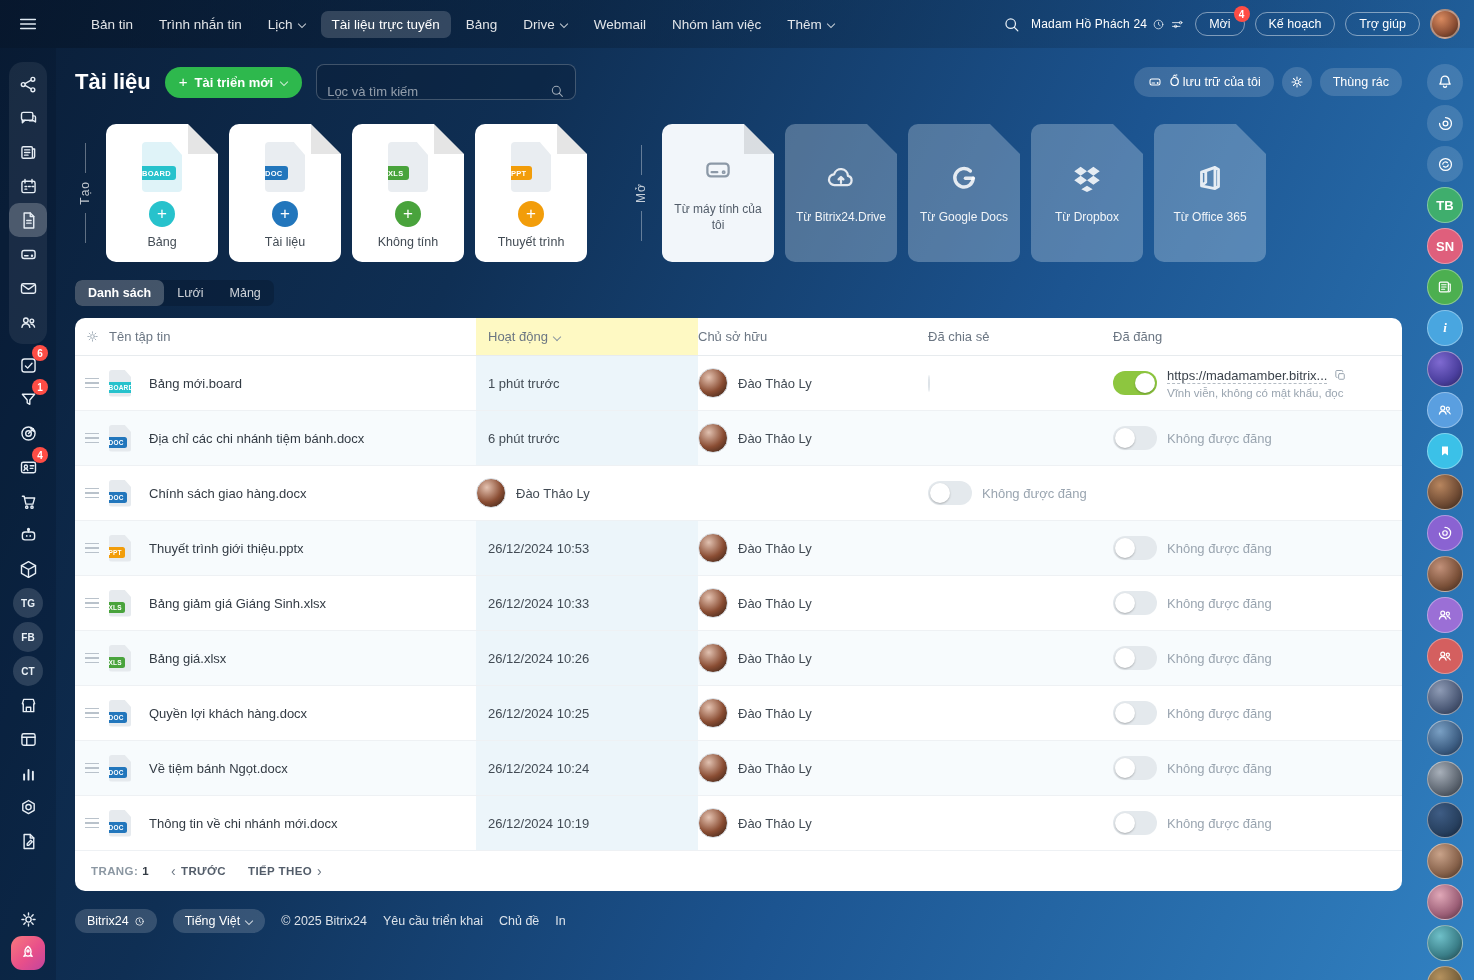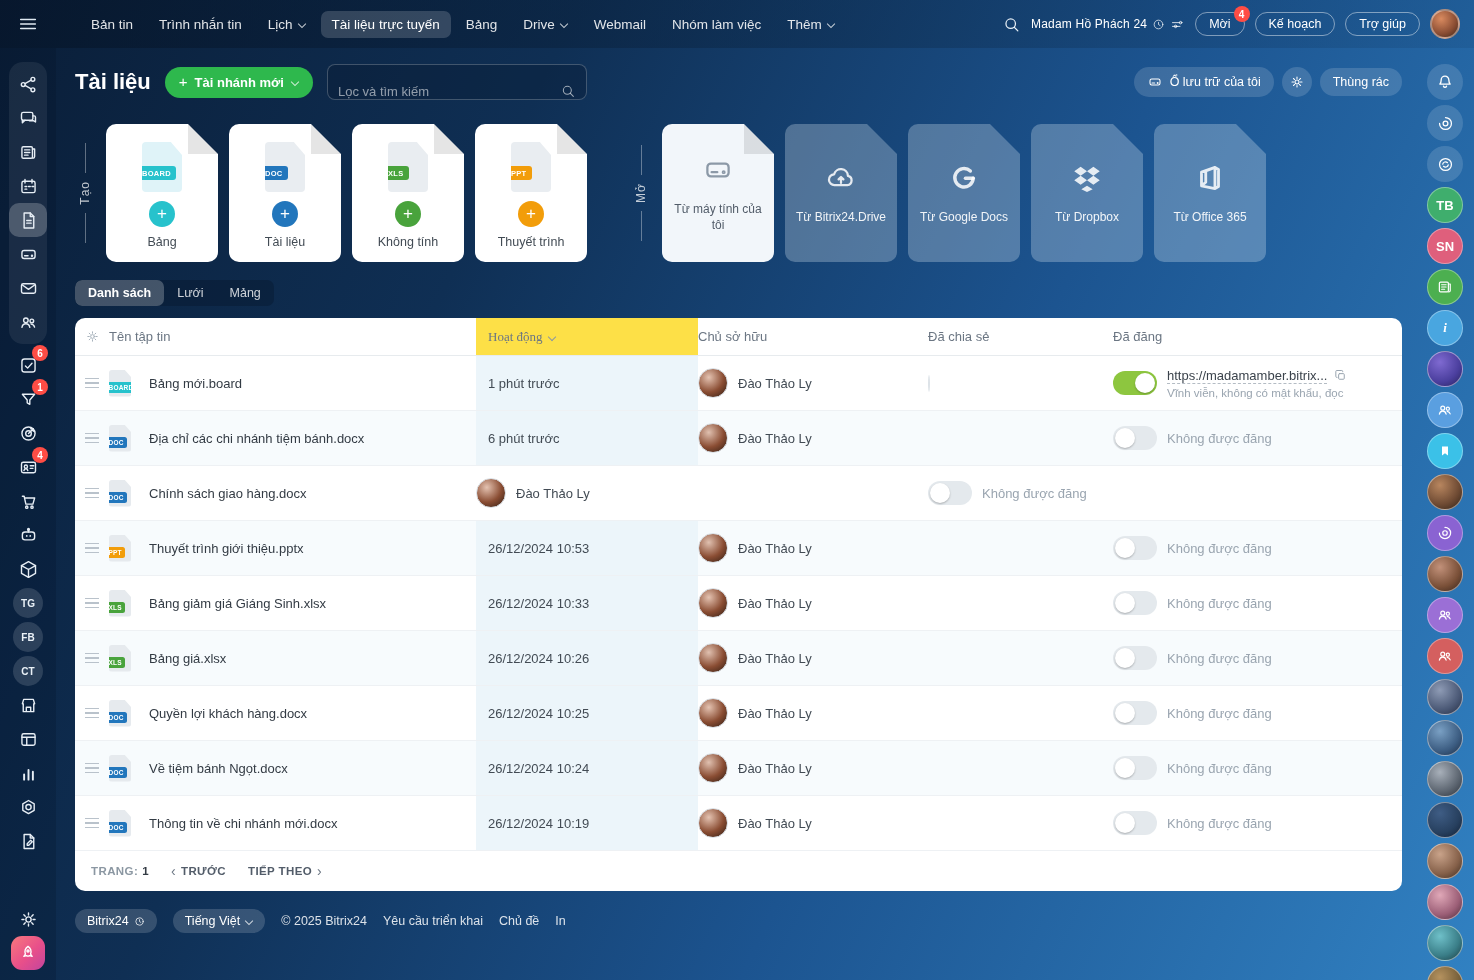--- a/index.html
+++ b/index.html
@@ -114,21 +114,21 @@
 
   
   .table-card { background:#fff; border-radius:10px; margin-top:12px; margin-right:14px; color:#333;
     overflow:hidden; }
   .thead { display:grid; grid-template-columns: 34px 1fr 222px 230px 185px 289px; height:38px;
     align-items:center; border-bottom:1px solid #e7ebee; font-size:13px; color:#6b7683; }
   .thead .gear { color:#a7b2bc; display:flex; justify-content:center; cursor:pointer; }
   .th { display:flex; align-items:center; gap:5px; }
   .th.sortable { cursor:pointer; }
   .th .caret::after { border-color:#8b97a2; }
-  .col-activity-h { background:#fde047; height:100%; display:flex; align-items:center;font-family:Liberation Serif, serif; }
+  .col-activity-h { background:#fef9c3; height:100%; display:flex; align-items:center; }
   .trow { display:grid; grid-template-columns: 34px 30px 1fr 222px 230px 185px 289px; height:55px;
     align-items:center; border-bottom:1px solid #eef1f4; font-size:13px; }
   .trow:nth-child(odd) { background:#f7fbfd; }
   .trow .col-activity { background:#ecf5fa; height:100%; display:flex; align-items:center; color:#424b54; }
   .drag { display:flex; flex-direction:column; gap:3px; align-items:center; cursor:grab; }
   .drag i { width:14px; height:1.6px; background:#b9c2cb; display:block; }
   .f-ic { width:22px; height:27px; background:#e6eaee; border-radius:3px; position:relative;
     clip-path: polygon(0 0, 70% 0, 100% 28%, 100% 100%, 0 100%); }
   .f-ic .tag { position:absolute; left:-4px; bottom:4px; color:#fff; font-size:6.5px; font-weight:700;
     padding:2px 3.5px; border-radius:2.5px; letter-spacing:.2px; }
@@ -508,21 +508,21 @@
           <use href="#i-rocket"></use>
         </svg>
       </div>
   </aside>
 
   <main class="main">
     <div class="page-head">
       <div class="page-title">Tài liệu</div>
       <button class="btn-green">
         <span class="plus">+</span>
-        <span>Tài nhánh mới</span>
+        <span>Tài triển mới</span>
         <span class="caret"></span>
       </button>
       <div class="search-box">
         <input type="text" placeholder="Lọc và tìm kiếm" style="">
         <span style="color:rgba(255,255,255,.6)">
             <svg width="16" height="16">
               <use href="#i-search"></use>
             </svg>
           </span>
       </div>

